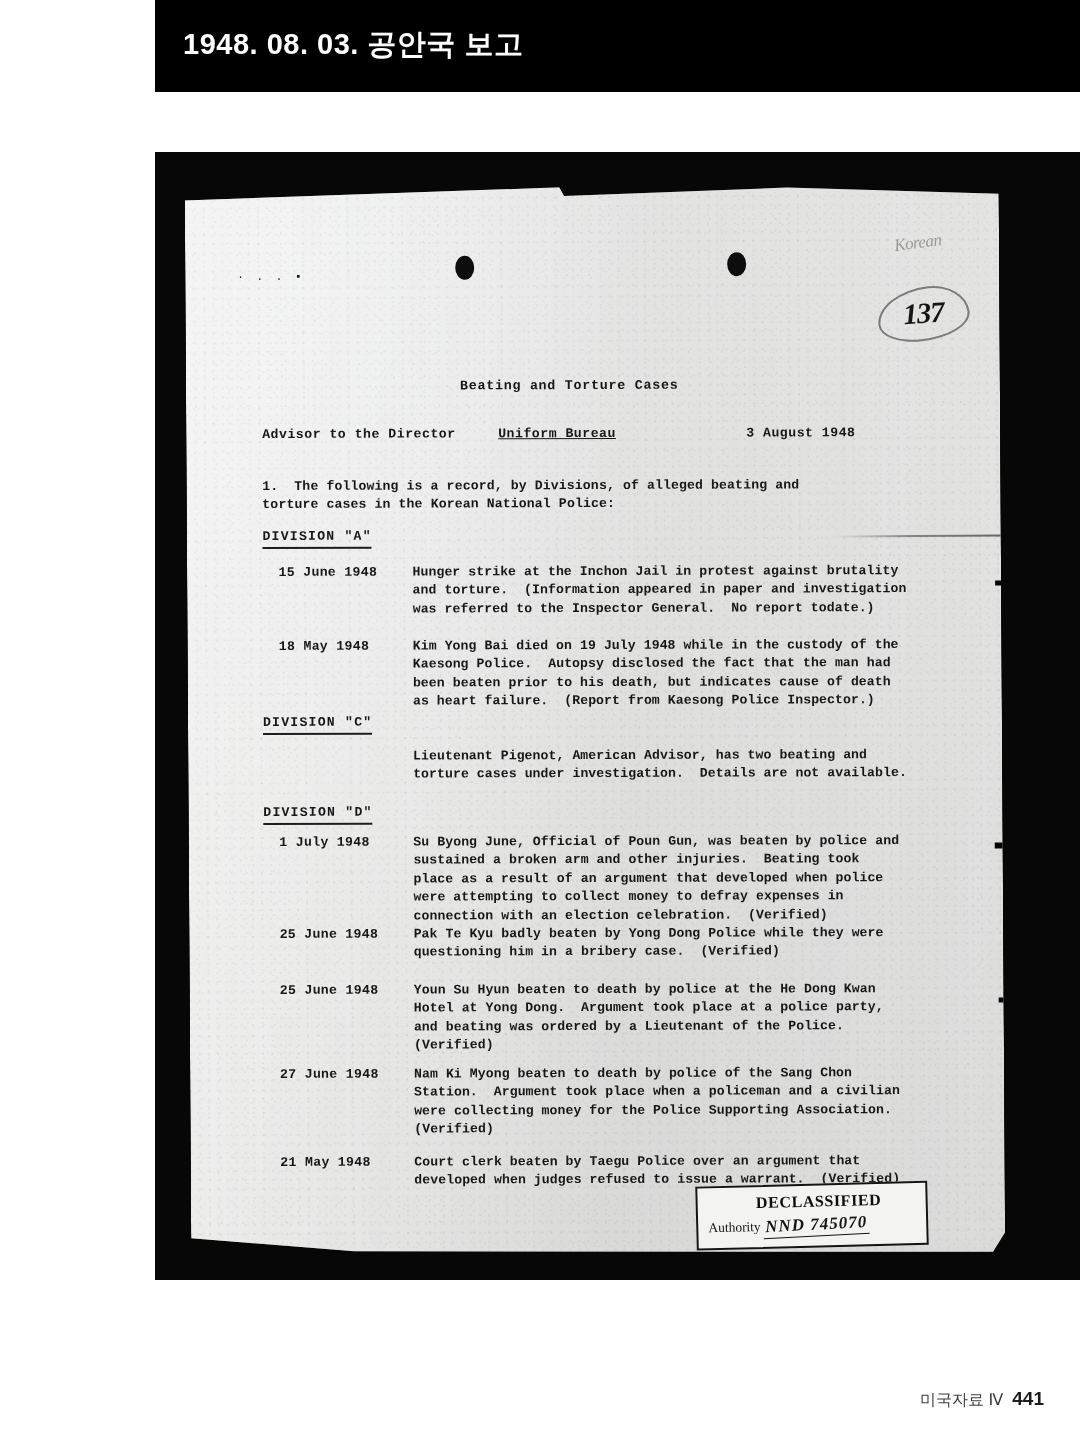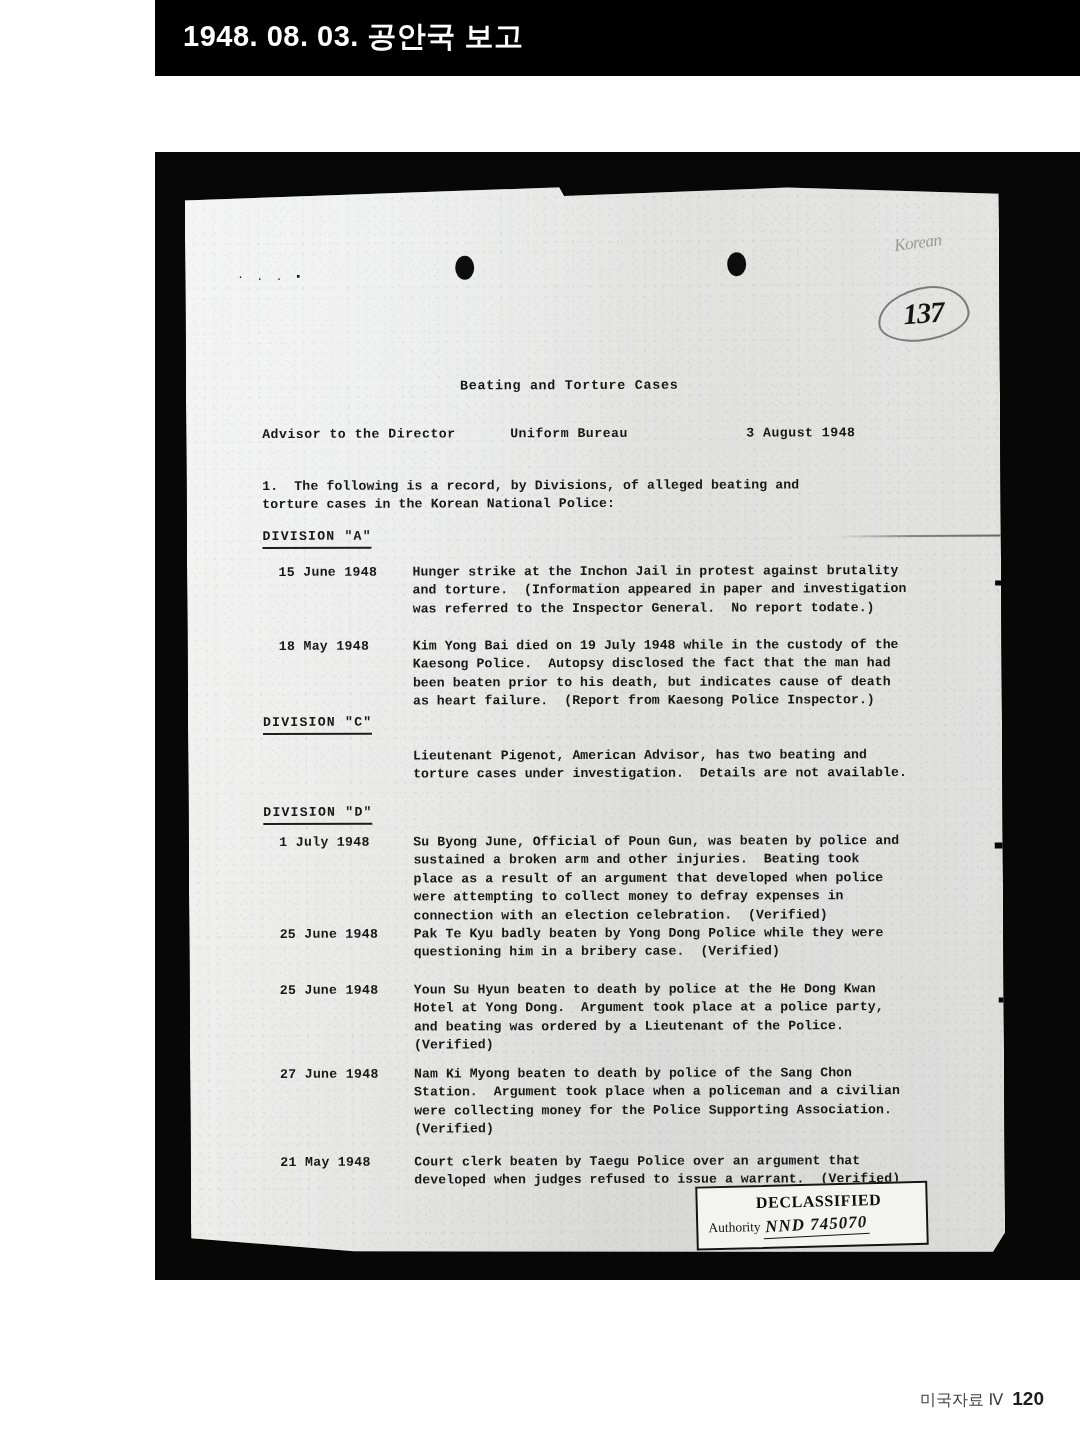--- a/index.html
+++ b/index.html
@@ -14,21 +14,21 @@
     overflow: hidden;
     font-family: "Liberation Sans", sans-serif;
   }
 
   
   .header-banner {
     position: absolute;
     left: 155px;
     top: 0;
     width: 925px;
-    height: 76px;
+    height: 92px;
     background: #000000;
   }
   .header-title {
     position: absolute;
     left: 28px;
     top: 50%;
     transform: translateY(-52%);
     color: #ffffff;
     font-size: 29px;
     font-weight: bold;
@@ -189,21 +189,21 @@
 
   .meta-row {
     position: absolute;
     left: 75px;
     top: 240px;
     width: 680px;
     font-weight: bold;
     letter-spacing: 0.5px;
   }
   .meta-row .m-office { position: absolute; left: 0; top: 0; }
-  .meta-row .m-bureau { position: absolute; left: 248px; top: 0; }
+  .meta-row .m-bureau { position: absolute; left: 236px; top: 0; text-decoration: underline; }
   .meta-row .m-date   { position: absolute; left: 484px; top: 0; }
 
   .intro {
     position: absolute;
     left: 75px;
     top: 292px;
     width: 700px;
     white-space: pre-wrap;
     font-weight: bold;
     letter-spacing: 0.1px;
@@ -437,14 +437,14 @@
         <span class="declass-auth-label">Authority</span>
         <span class="declass-auth-value">NND 745070</span>
       </div>
     </div>
 
   </div>
 </div>
 
 <div class="page-footer">
   <span class="footer-label">미국자료 Ⅳ</span>
-  <span class="footer-page">120</span>
+  <span class="footer-page">441</span>
 </div>
 
 </body></html>

